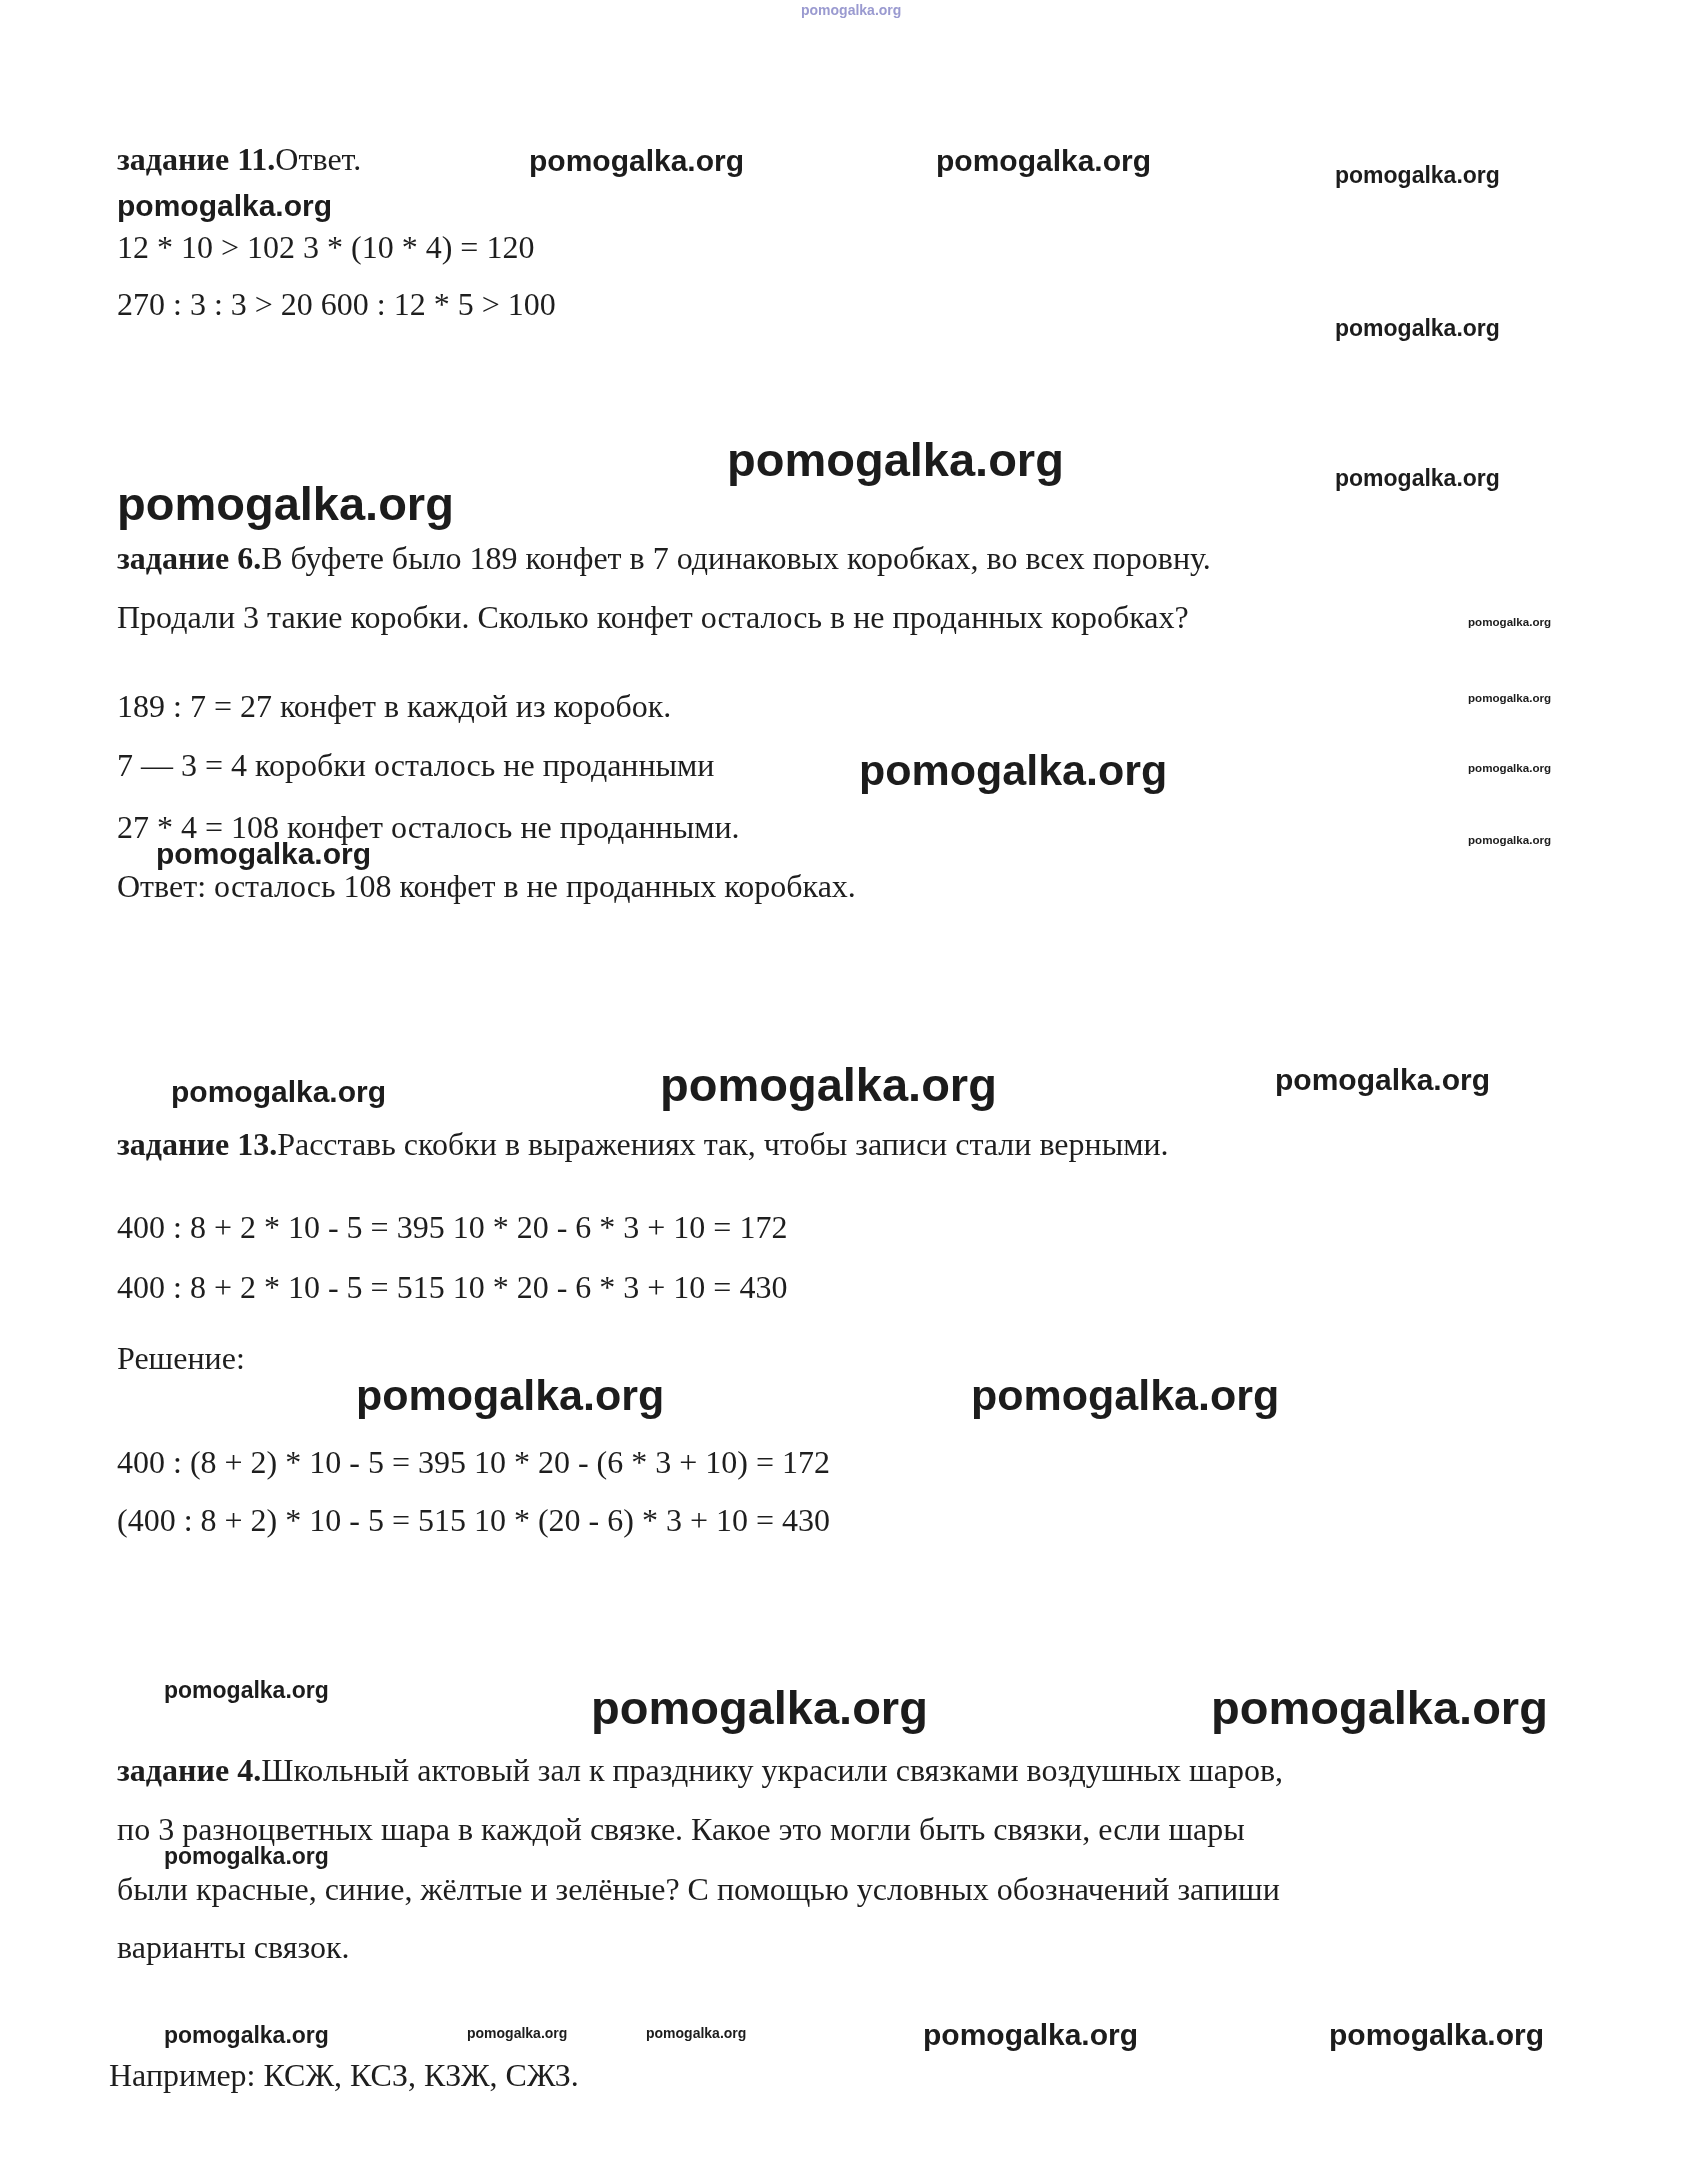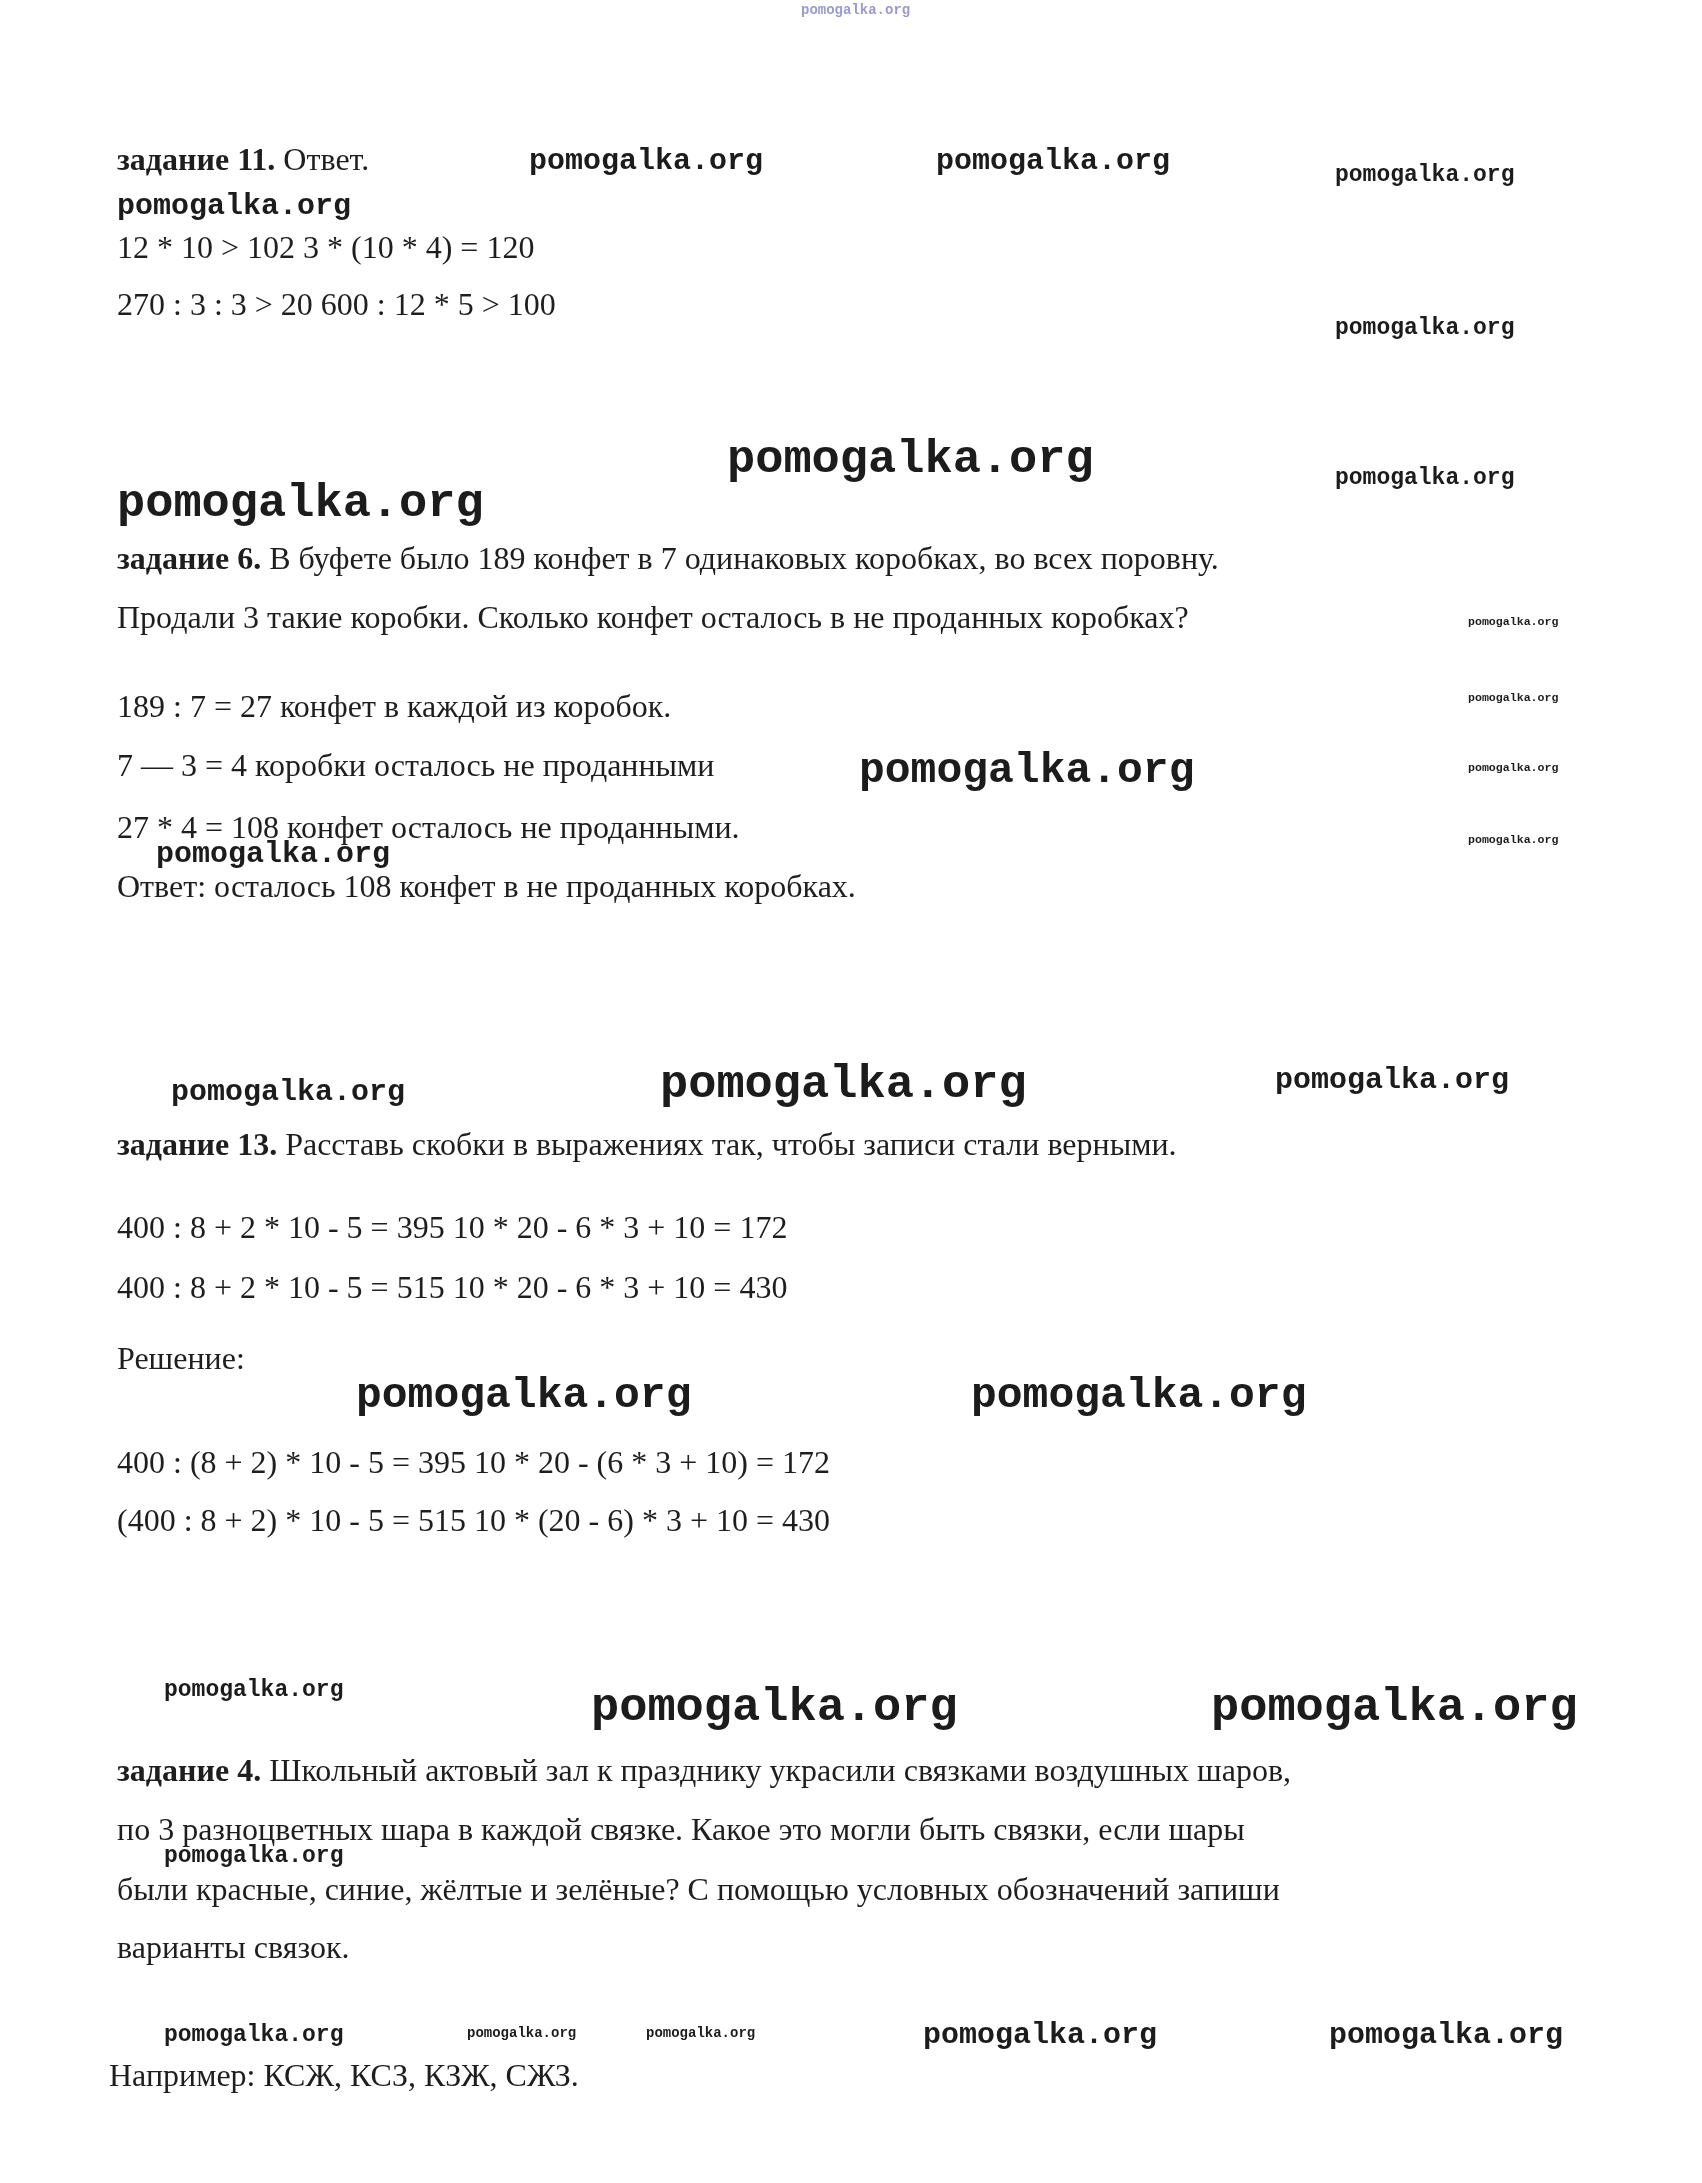--- a/index.html
+++ b/index.html
@@ -14,25 +14,25 @@
     color: #1e1e1e;
   }
   .line {
     position: absolute;
     font-size: 32px;
     line-height: 1.2;
     white-space: nowrap;
   }
   .label {
     font-weight: 700;
-    margin-right: 8px;
+    margin-right: 0;
   }
   .wm {
     position: absolute;
-    font-family: Liberation Mono, monospace;
+    font-family: Liberation Sans, sans-serif;
     font-weight: 700;
     color: #1c1c1c;
     white-space: nowrap;
     line-height: 1;
     text-align: right;
   }
   .wm-xl  { font-size: 47px; }
   .wm-lg  { font-size: 43px; }
   .wm-md  { font-size: 30px; }
   .wm-sm  { font-size: 23px; }

